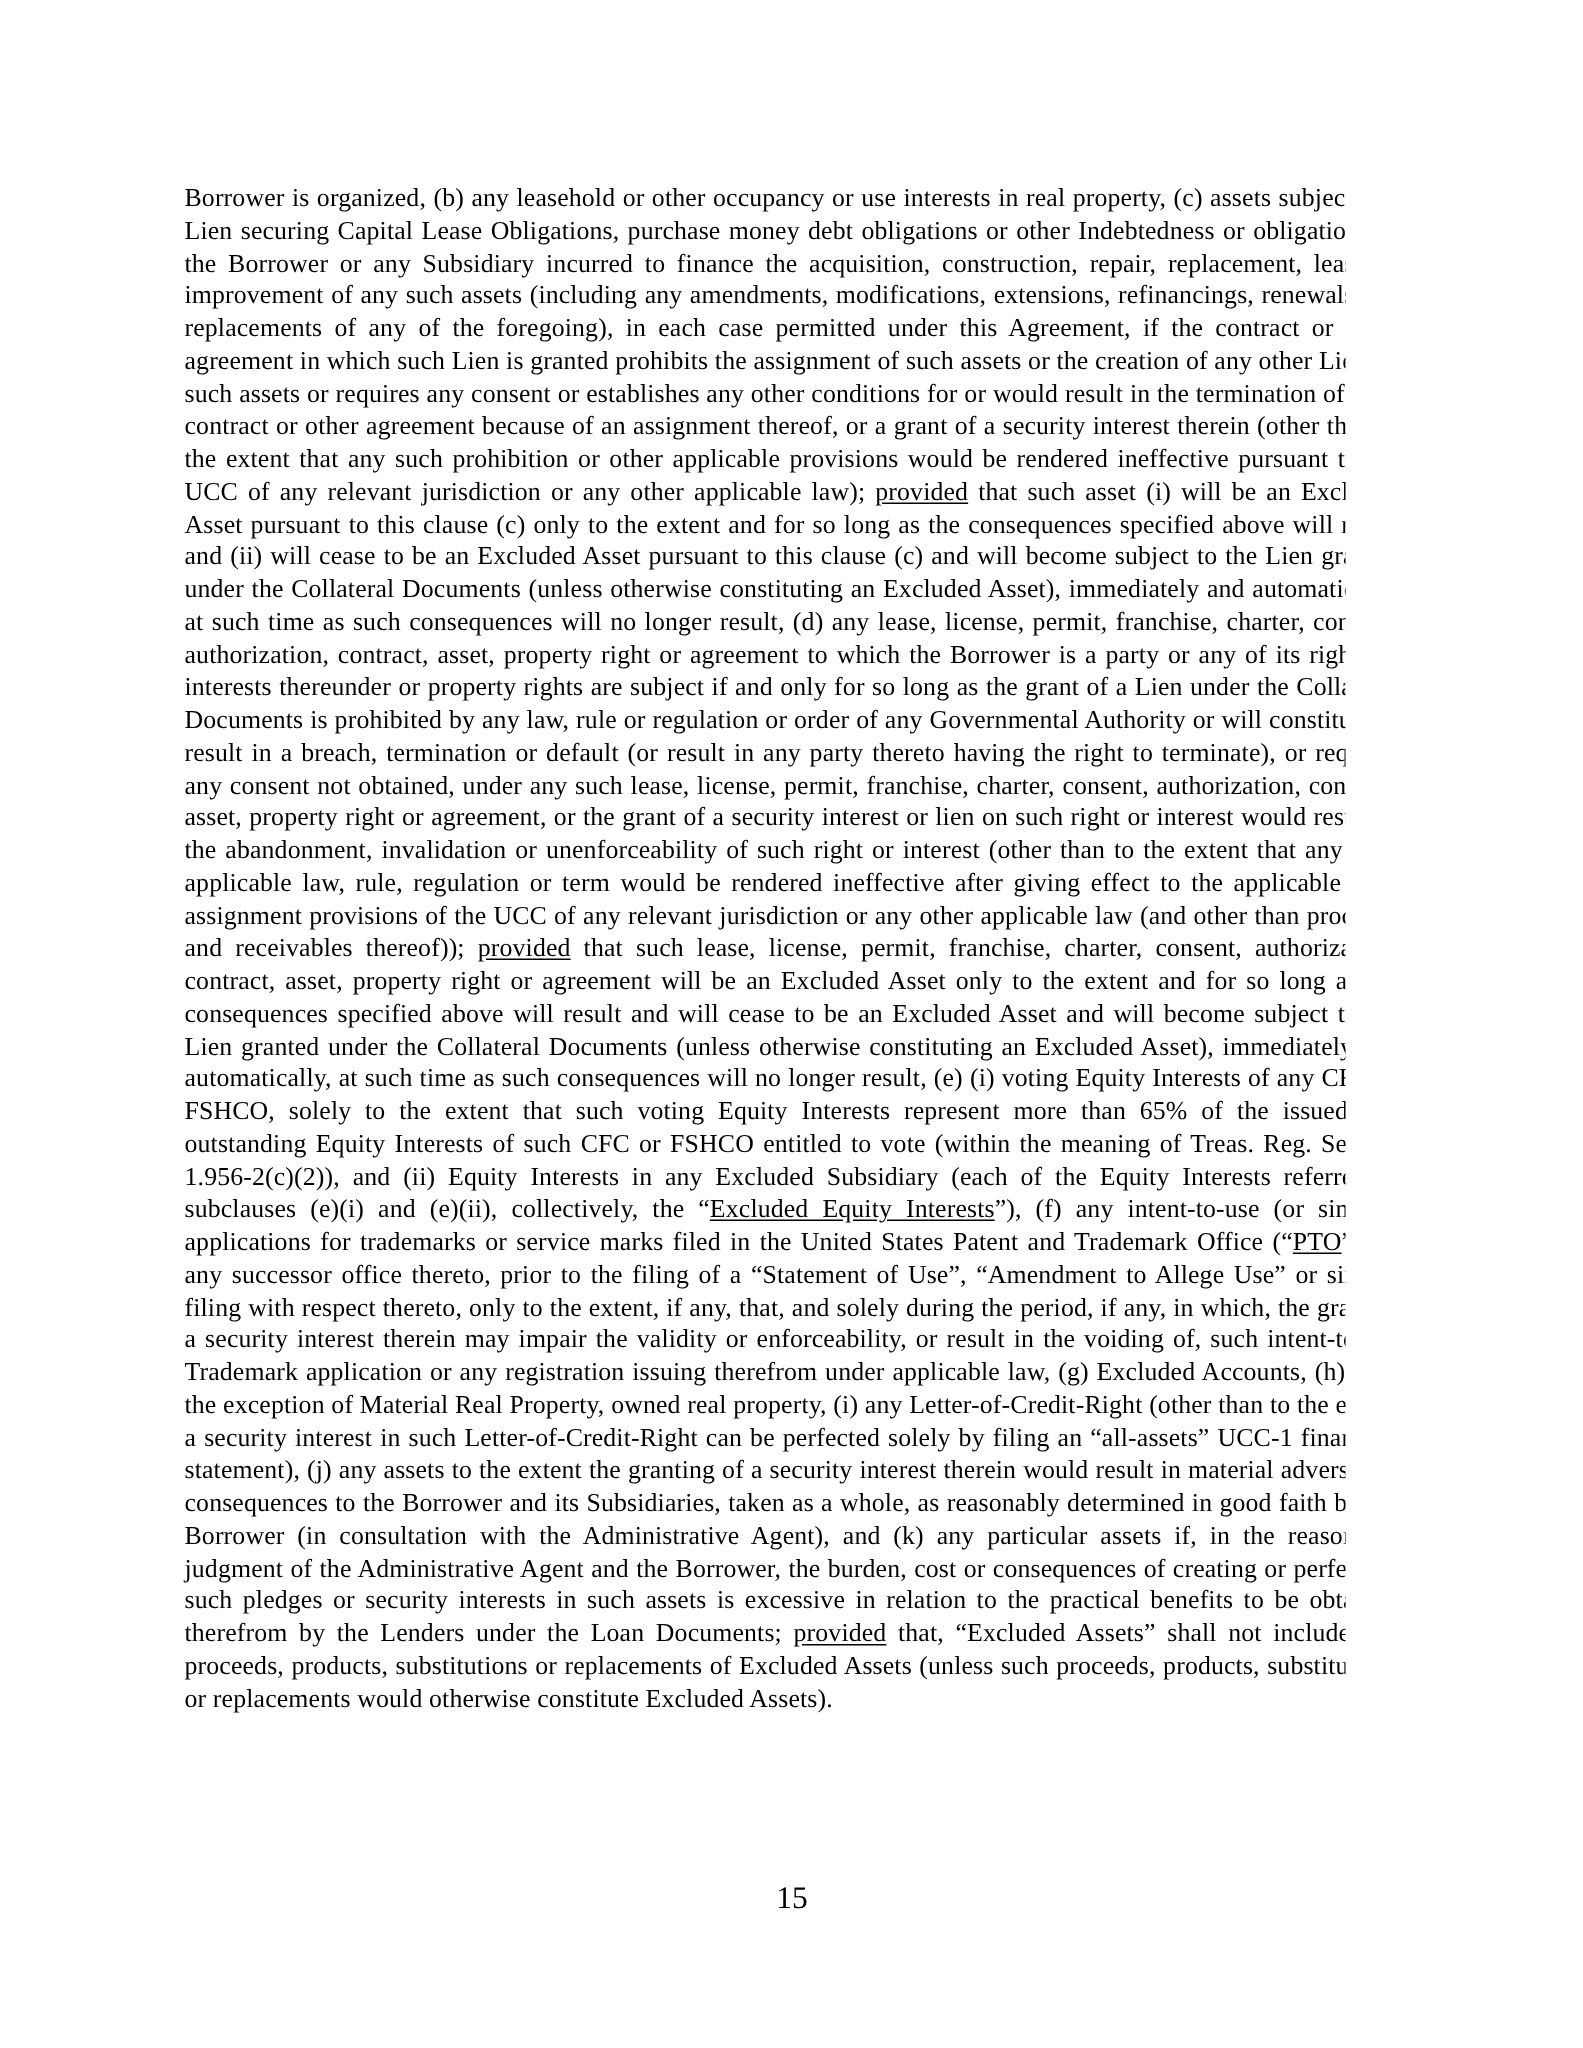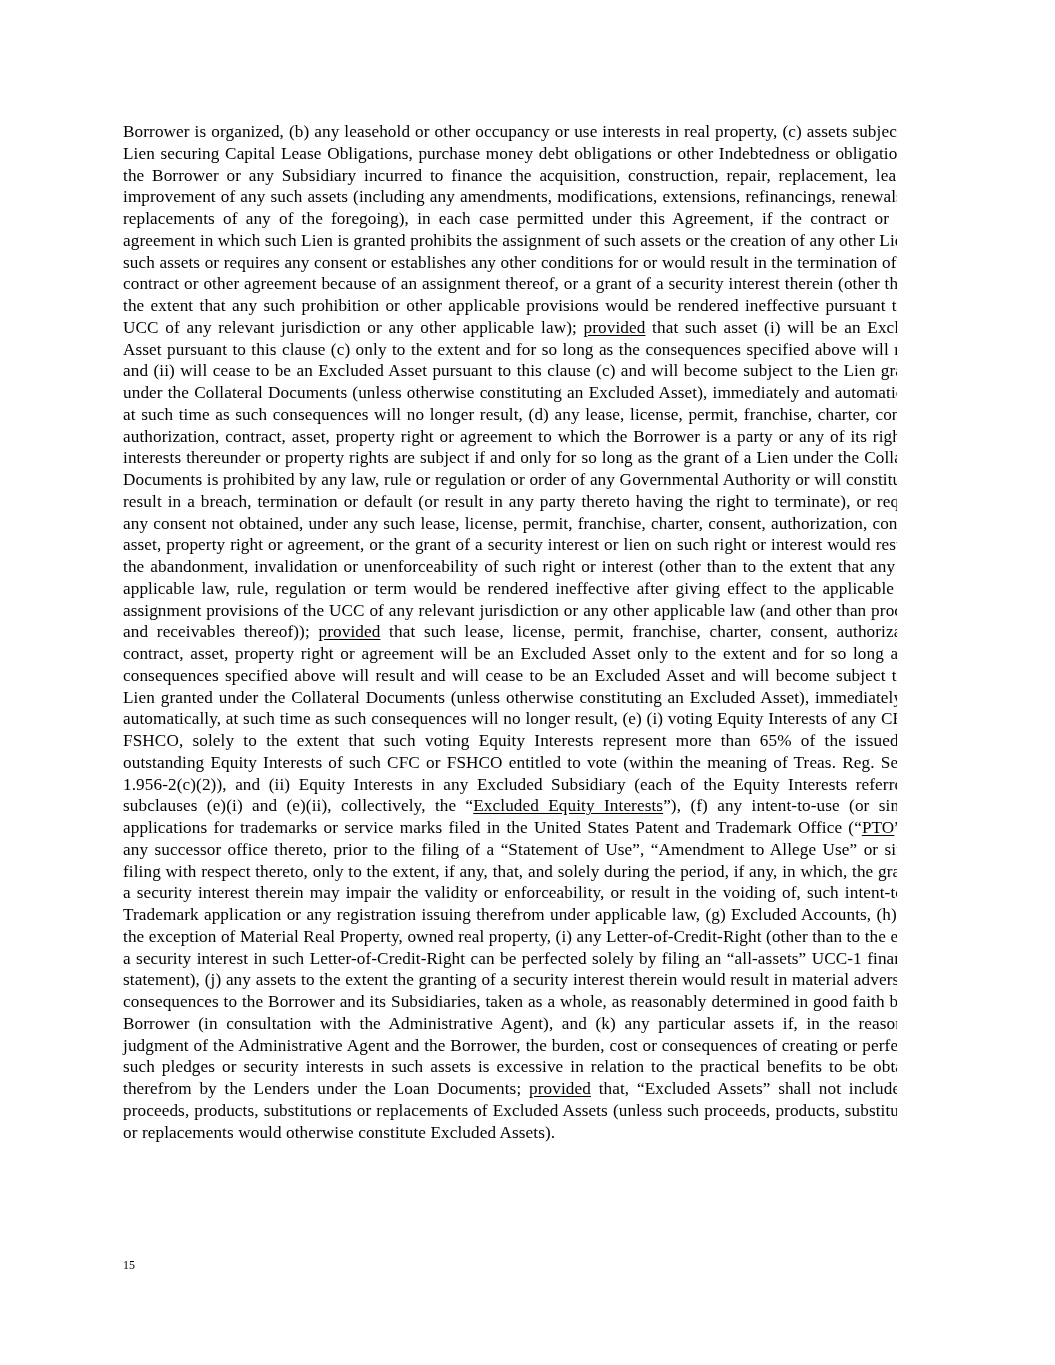--- a/index.html
+++ b/index.html
@@ -28,21 +28,22 @@
   }
   .content span.u {
     text-decoration: underline;
     text-underline-offset: 2px;
   }
   .page-number {
     position: absolute;
     left: 123px;
     top: 1254px;
     width: 810px;
-    font-size: 12px;
+    text-align: center;
+    font-size: 21px;
     line-height: 22px;
   }
 </style>
 </head>
 <body>
 
 <div class="page">
   <div class="content"><span>Borrower is organized, (b) any leasehold or other occupancy or use interests in real property, (c) assets subject to a Lien securing Capital Lease Obligations, purchase money debt obligations or other Indebtedness or obligations of the Borrower or any Subsidiary incurred to finance the acquisition, construction, repair, replacement, lease or improvement of any such assets (including any amendments, modifications, extensions, refinancings, renewals and replacements of any of the foregoing), in each case permitted under this Agreement, if the contract or other agreement in which such Lien is granted prohibits the assignment of such assets or the creation of any other Lien on such assets or requires any consent or establishes any other conditions for or would result in the termination of such contract or other agreement because of an assignment thereof, or a grant of a security interest therein (other than to the extent that any such prohibition or other applicable provisions would be rendered ineffective pursuant to the UCC of any relevant jurisdiction or any other applicable law); </span><span class="u">provided</span><span> that such asset (i) will be an Excluded Asset pursuant to this clause (c) only to the extent and for so long as the consequences specified above will result and (ii) will cease to be an Excluded Asset pursuant to this clause (c) and will become subject to the Lien granted under the Collateral Documents (unless otherwise constituting an Excluded Asset), immediately and automatically, at such time as such consequences will no longer result, (d) any lease, license, permit, franchise, charter, consent, authorization, contract, asset, property right or agreement to which the Borrower is a party or any of its rights or interests thereunder or property rights are subject if and only for so long as the grant of a Lien under the Collateral Documents is prohibited by any law, rule or regulation or order of any Governmental Authority or will constitute or result in a breach, termination or default (or result in any party thereto having the right to terminate), or requires any consent not obtained, under any such lease, license, permit, franchise, charter, consent, authorization, contract, asset, property right or agreement, or the grant of a security interest or lien on such right or interest would result in the abandonment, invalidation or unenforceability of such right or interest (other than to the extent that any such applicable law, rule, regulation or term would be rendered ineffective after giving effect to the applicable anti-assignment provisions of the UCC of any relevant jurisdiction or any other applicable law (and other than proceeds and receivables thereof)); </span><span class="u">provided</span><span> that such lease, license, permit, franchise, charter, consent, authorization, contract, asset, property right or agreement will be an Excluded Asset only to the extent and for so long as the consequences specified above will result and will cease to be an Excluded Asset and will become subject to the Lien granted under the Collateral Documents (unless otherwise constituting an Excluded Asset), immediately and automatically, at such time as such consequences will no longer result, (e) (i) voting Equity Interests of any CFC or FSHCO, solely to the extent that such voting Equity Interests represent more than 65% of the issued and outstanding Equity Interests of such CFC or FSHCO entitled to vote (within the meaning of Treas.  Reg. Section 1.956-2(c)(2)), and (ii) Equity Interests in any Excluded Subsidiary (each of the Equity Interests referred to subclauses (e)(i) and (e)(ii), collectively, the “</span><span class="u">Excluded Equity Interests</span><span>”), (f) any intent-to-use (or similar) applications for trademarks or service marks filed in the United States Patent and Trademark Office (“</span><span class="u">PTO</span><span>”), or any successor office thereto, prior to the filing of a “Statement of Use”, “Amendment to Allege Use” or similar filing with respect thereto, only to the extent, if any, that, and solely during the period, if any, in which, the grant of a security interest therein may impair the validity or enforceability, or result in the voiding of, such intent-to-use Trademark application or any registration issuing therefrom under applicable law, (g) Excluded Accounts, (h) with the exception of Material Real Property, owned real property, (i) any Letter-of-Credit-Right (other than to the extent a security interest in such Letter-of-Credit-Right can be perfected solely by filing an “all-assets” UCC-1 financing statement), (j) any assets to the extent the granting of a security interest therein would result in material adverse tax consequences to the Borrower and its Subsidiaries, taken as a whole, as reasonably determined in good faith by the Borrower (in consultation with the Administrative Agent), and (k) any particular assets if, in the reasonable judgment of the Administrative Agent and the Borrower, the burden, cost or consequences of creating or perfecting such pledges or security interests in such assets is excessive in relation to the practical benefits to be obtained therefrom by the Lenders under the Loan Documents; </span><span class="u">provided</span><span> that, “Excluded Assets” shall not include any proceeds, products, substitutions or replacements of Excluded Assets (unless such proceeds, products, substitutions or replacements would otherwise constitute Excluded Assets).</span></div>
   <div class="page-number">15</div>
 </div>

